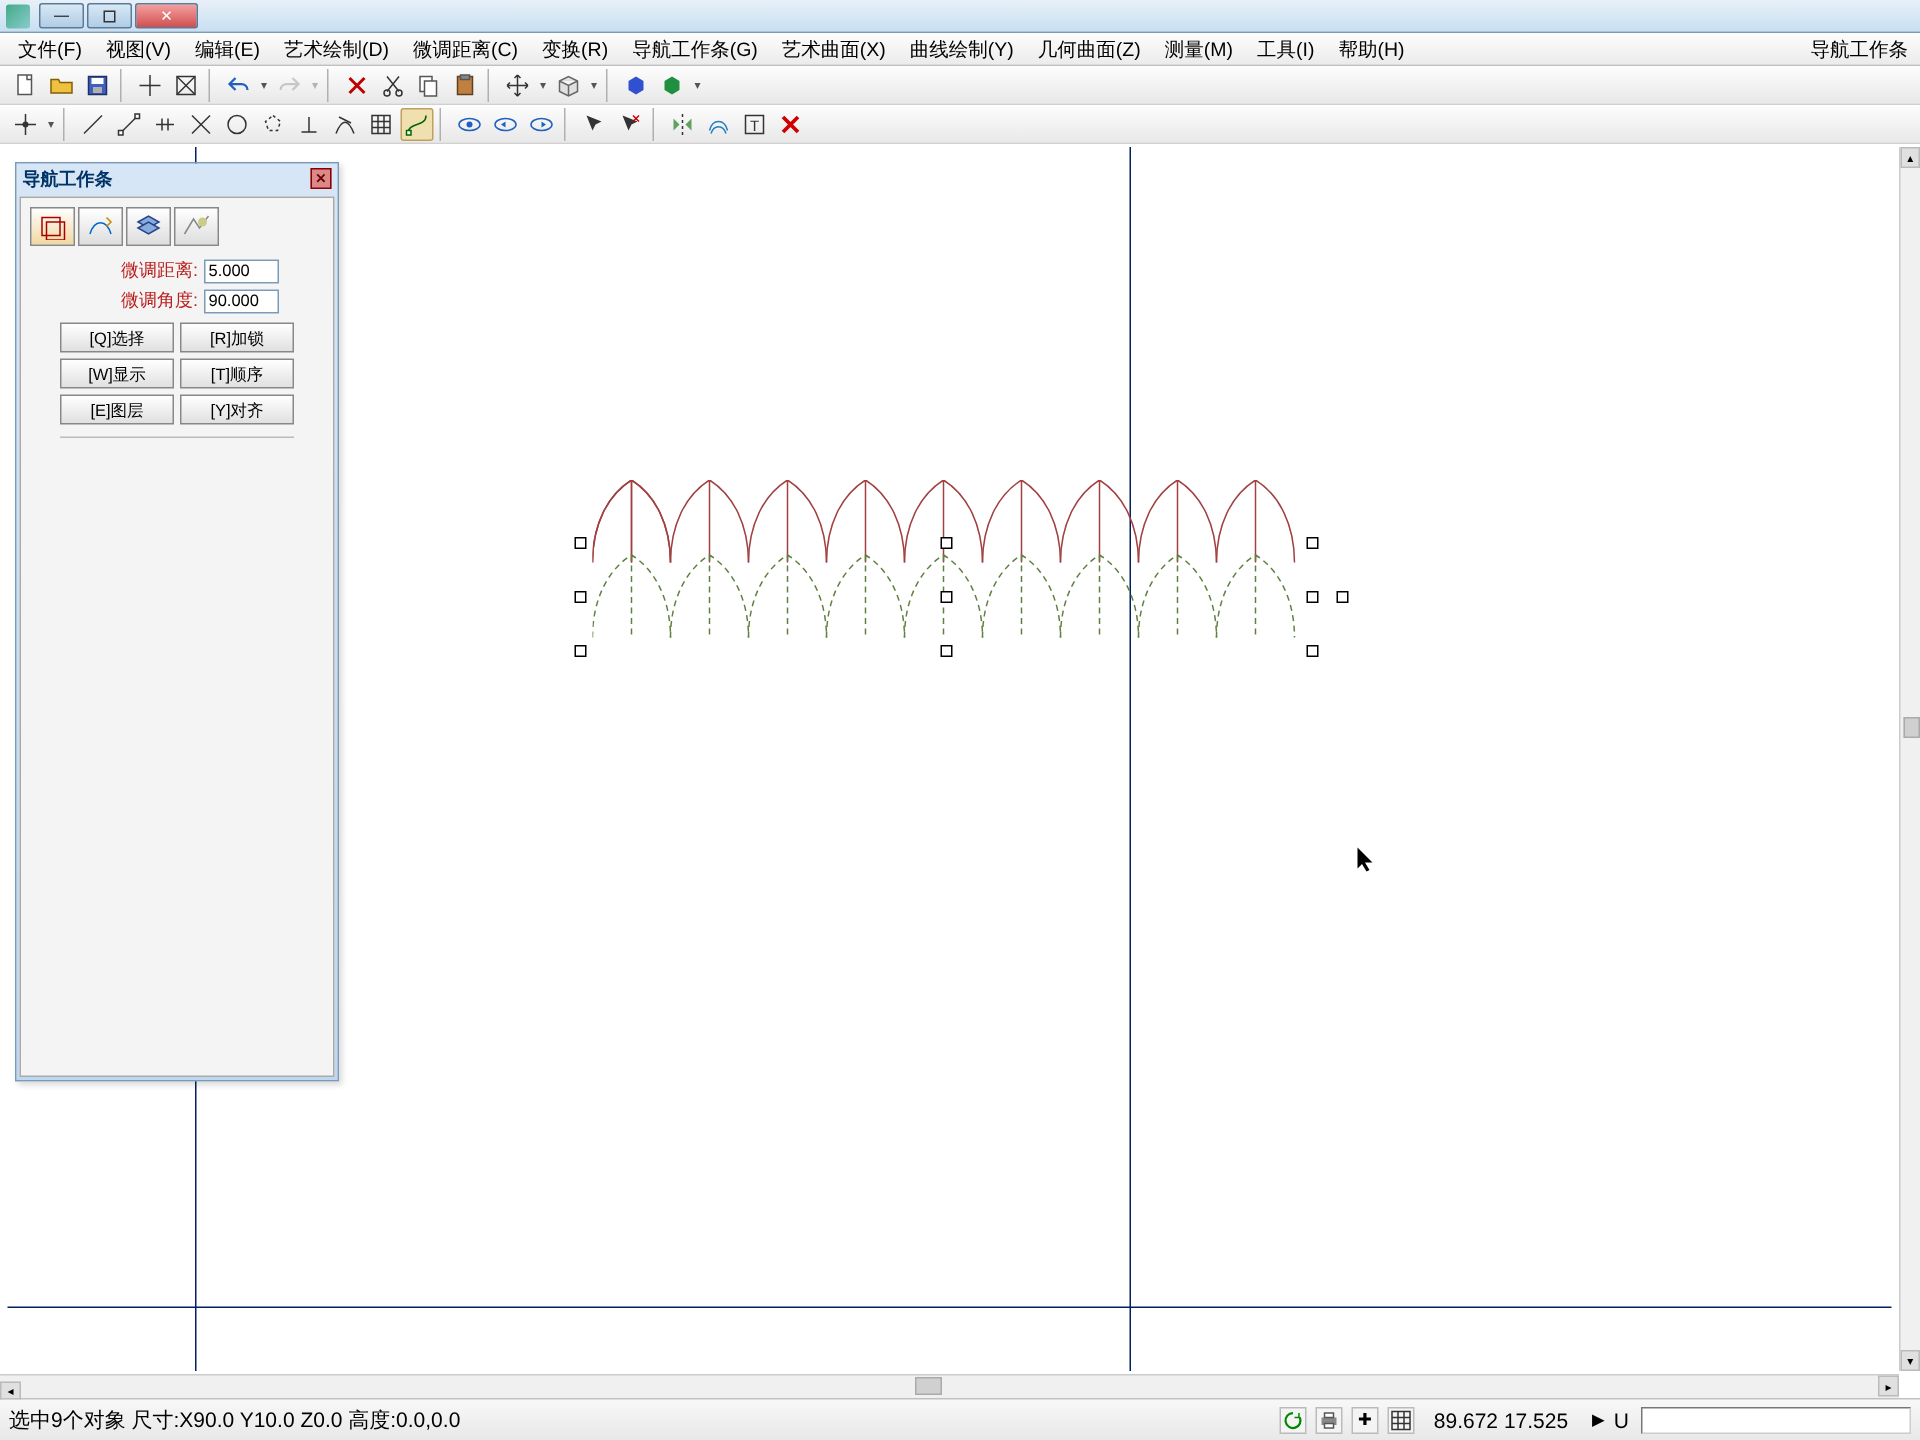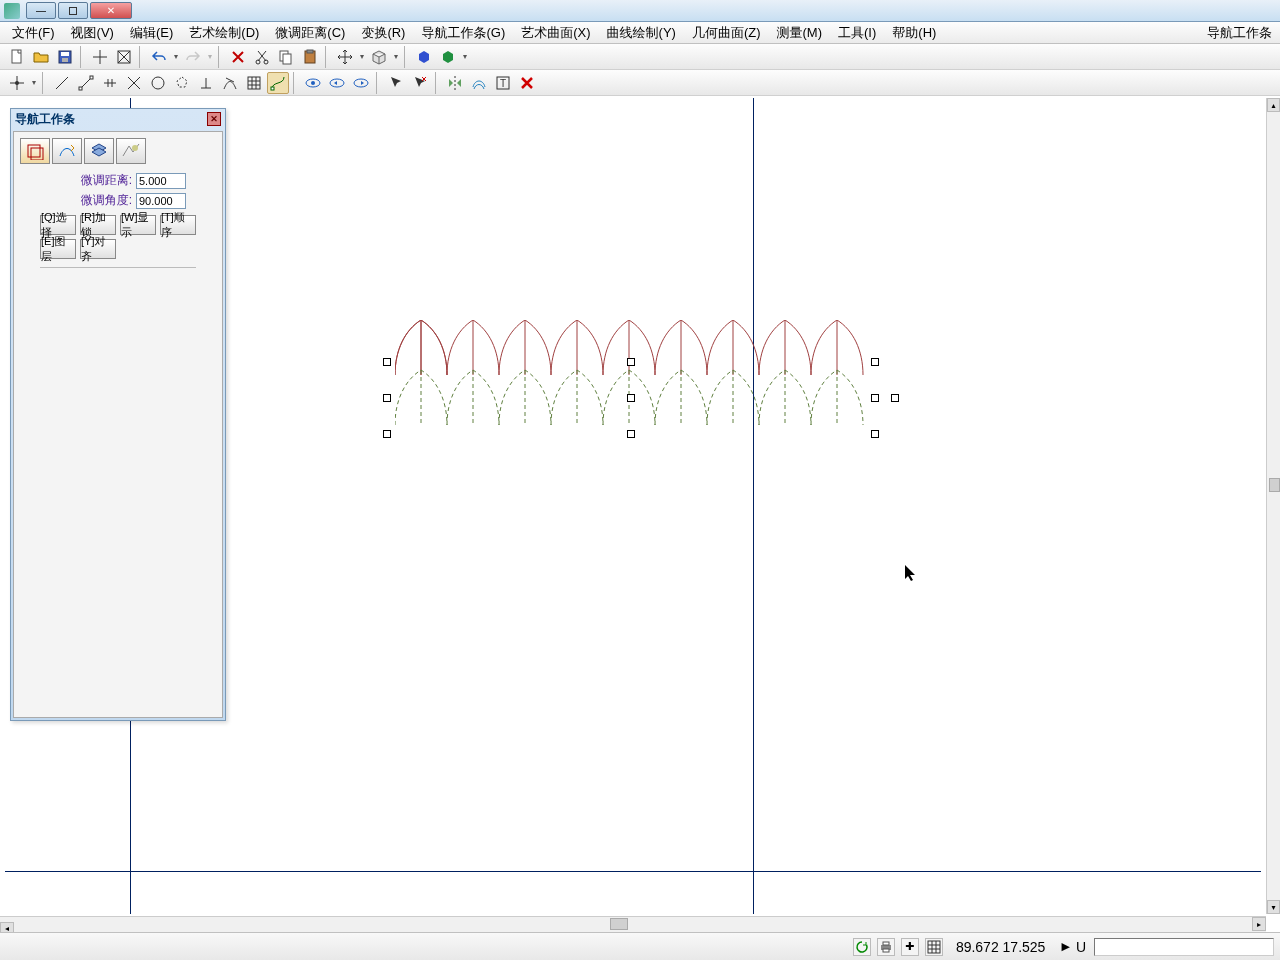--- a/index.html
+++ b/index.html
@@ -31,23 +31,23 @@
 
 .sidepanel { position: absolute; left: 10px; top: 108px; width: 216px; height: 613px; background: linear-gradient(#d6e6f6,#c0d8ef); border: 1px solid #7a9ab8; box-shadow: 2px 2px 4px rgba(0,0,0,0.15); }
 .sidepanel .sphdr { height: 20px; display: flex; align-items: center; padding: 0 4px; font-size: 12px; font-weight: bold; color: #003366; }
 .sidepanel .sphdr .spclose { margin-left: auto; width: 14px; height: 14px; background: #d88; border:1px solid #800; display:flex; align-items:center; justify-content:center; font-size:9px; color:#600; }
 .spbody { background: #f4f4f4; margin: 2px; height: calc(100% - 24px); border: 1px solid #aaa; padding: 6px; }
 .sptabs { display: flex; gap: 2px; margin-bottom: 8px; }
 .sptab { width: 30px; height: 26px; border: 1px solid #888; background: linear-gradient(#fff,#ddd); display:flex; align-items:center; justify-content:center; }
 .sptab.active { background: linear-gradient(#fff,#f0d8a0); }
 .sptab svg { width: 20px; height: 18px; }
 .sprow { display: flex; align-items: center; margin: 3px 0; font-size: 12px; justify-content:flex-end; padding-right:30px;}
-.sprow label { color:#4c1d95; }
+.sprow label { color:#b91c1c; }
 .sprow input { width: 50px; height: 16px; font-size: 11px; border: 1px solid #7a9ab8; padding: 0 2px; margin-left:4px; }
-.spbtns { display: grid; grid-template-columns: 1fr 1fr 1fr 1fr; gap: 4px; margin-top: 6px; padding: 0 20px;}
+.spbtns { display: grid; grid-template-columns: 1fr 1fr; gap: 4px; margin-top: 6px; padding: 0 20px;}
 .spbtn { height: 20px; font-size: 11px; border: 1px solid #888; background: linear-gradient(#fff,#e0e0e0); display:flex; align-items:center; justify-content:center; }
 .sphr { border-top:1px solid #bbb; margin:8px 20px 0 20px; }
 
 
 .canvas { position: absolute; left: 0; top: 98px; right: 14px; bottom: 46px; background: #fff; }
 .canvas-inner { position:absolute; inset:0; overflow:hidden;}
 .vline { position: absolute; top: 0; bottom: 0; width: 1px; background: #002060; }
 .hline-bot { position:absolute; left:5px; right:5px; height:1px; top:773px; background:#002060;}
 
 
@@ -474,20 +474,21 @@
   <div class="sbtn" style="position:absolute; bottom:0; left:0; right:0;">▾</div>
 </div>
 
 <div class="hscroll">
   <div class="sbtn">◂</div>
   <div class="thumb"></div>
   <div class="sbtn" style="position:absolute; right:0; top:0;">▸</div>
 </div>
 
 <div class="statusbar">
+  <div class="stext">选中9个对象 尺寸:X90.0 Y10.0 Z0.0 高度:0.0,0.0</div>
   <div class="sspace"></div>
   <div class="sicon">
       <svg width="14" height="14" viewBox="0 0 14 14">
         <path d="M7 2a5 5 0 104.5 2.8" fill="none" stroke="#080" stroke-width="1.5"></path>
         <path d="M11 2v3h-3" fill="none" stroke="#080"></path>
       </svg>
     </div>
   <div class="sicon">
       <svg width="14" height="14" viewBox="0 0 14 14">
         <rect x="2" y="5" width="10" height="5" fill="#888"></rect>

